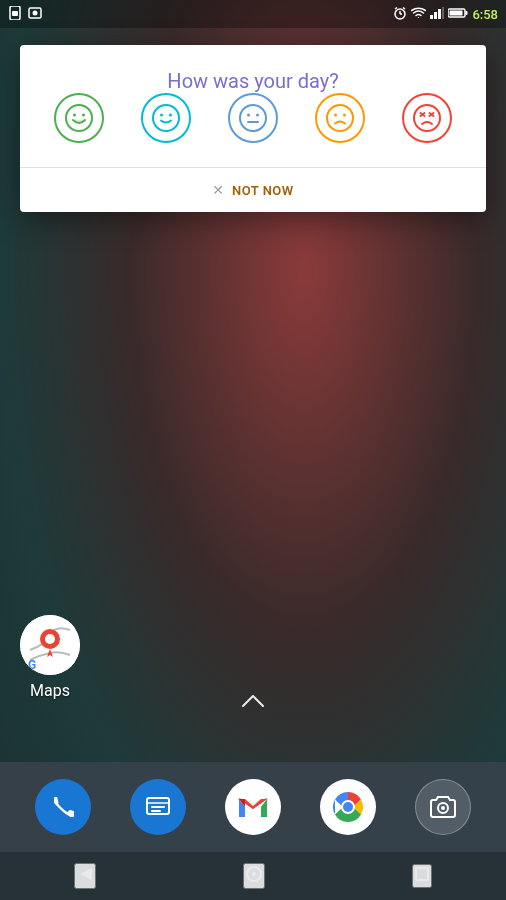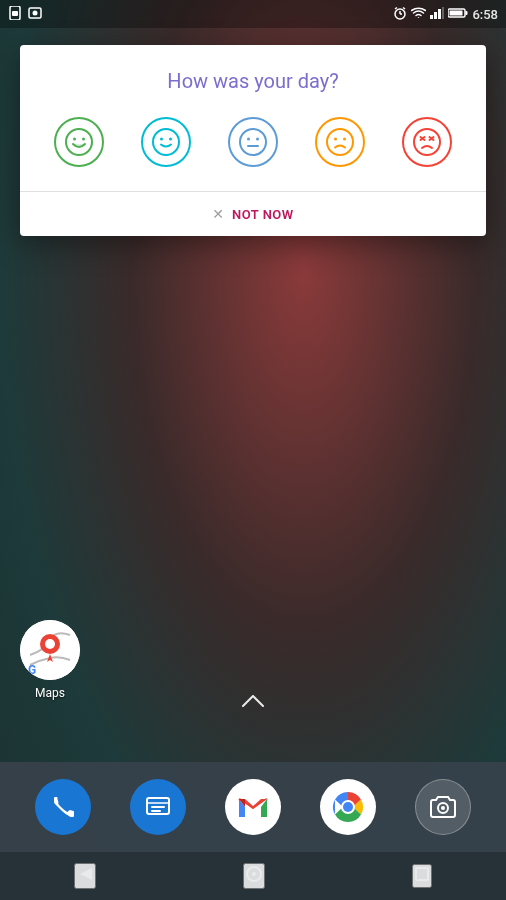--- a/index.html
+++ b/index.html
@@ -45,21 +45,21 @@
       align-items: center;
       gap: 4px;
     }
 
     .status-icon {
       color: white;
       font-size: 12px;
     }
 
     .status-time {
-      color: #e5e5e5;
+      color: #bef264;
       font-size: 13px;
       font-weight: 500;
     }
 
     
     .dialog {
       position: absolute;
       top: 45px;
       left: 20px;
       right: 20px;
@@ -68,21 +68,20 @@
       padding: 24px 16px 0;
       box-shadow: 0 8px 30px rgba(0,0,0,0.4);
       z-index: 20;
     }
 
     .dialog-title {
       text-align: center;
       color: #7c6ecf;
       font-size: 20px;
       font-weight: 400;
-      margin-bottom: 24px;
     }
 
     .emoji-row {
       display: flex;
       justify-content: space-around;
       align-items: center;
       margin-bottom: 24px;
     }
 
     .emoji-btn {
@@ -119,21 +118,21 @@
       gap: 8px;
     }
 
     .not-now-x {
       color: #9e9e9e;
       font-size: 14px;
       font-weight: 500;
     }
 
     .not-now-text {
-      color: #be185d;
+      color: #a16207;
       font-size: 13px;
       font-weight: 600;
       letter-spacing: 0.5px;
     }
 
     
     .homescreen-apps {
       position: absolute;
       bottom: 200px;
       left: 20px;
@@ -145,21 +144,21 @@
     .app-icon {
       display: flex;
       flex-direction: column;
       align-items: center;
       gap: 6px;
       cursor: pointer;
     }
 
     .app-icon-label {
       color: white;
-      font-size: 12px;
+      font-size: 16px;
       text-align: center;
       text-shadow: 0 1px 2px rgba(0,0,0,0.7);
     }
 
     
     .maps-icon-bg {
       background: white;
       width: 60px;
       height: 60px;
       border-radius: 50%;

